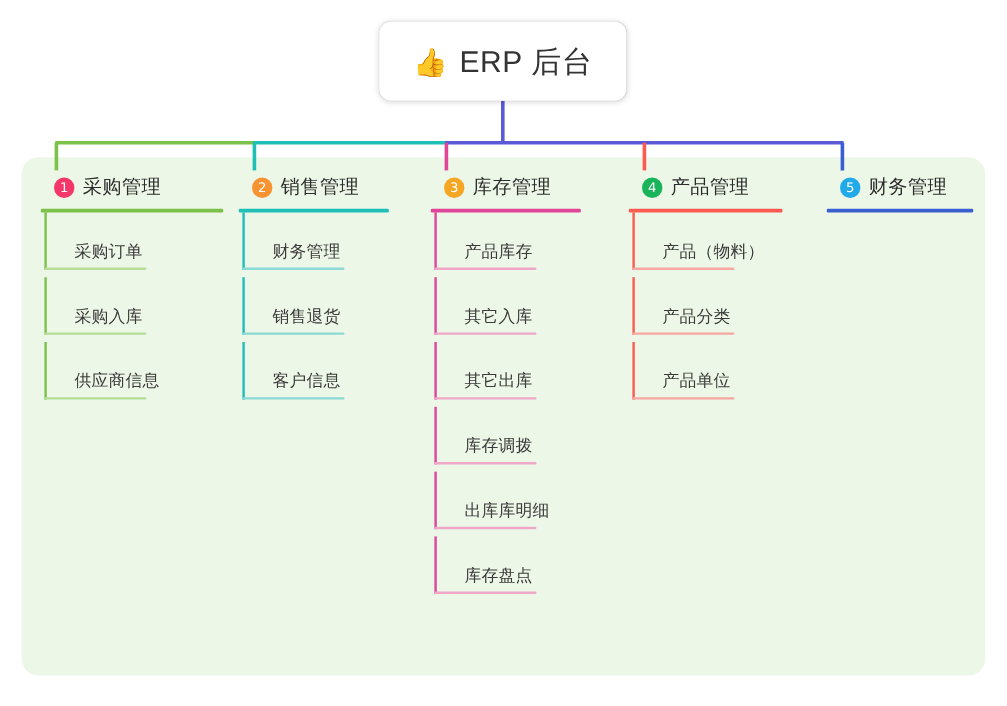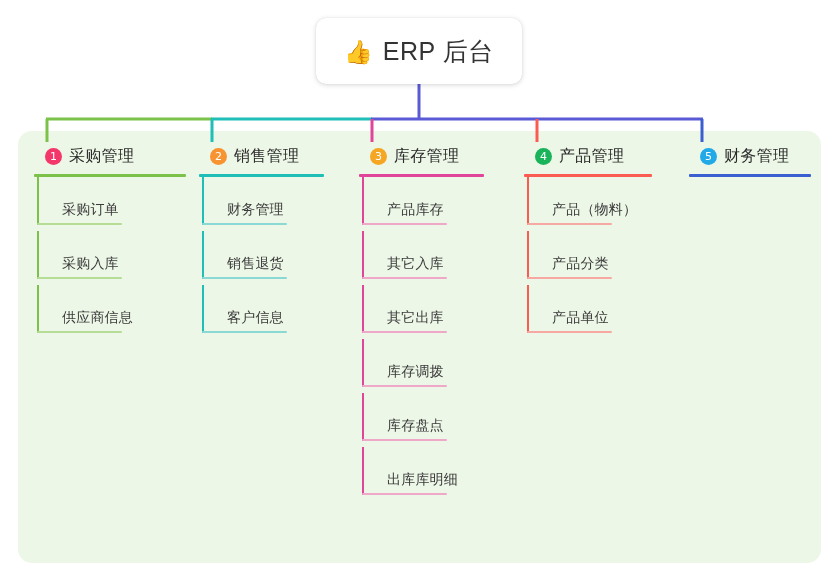--- a/index.html
+++ b/index.html
@@ -235,26 +235,26 @@
             <div class="leaf-label">其它出库</div>
             <div class="leaf-rule" style="background: rgb(240, 168, 200);"></div>
           </div>
           <div class="leaf">
             <div class="leaf-stem" style="background: rgb(224, 69, 154);"></div>
             <div class="leaf-label">库存调拨</div>
             <div class="leaf-rule" style="background: rgb(240, 168, 200);"></div>
           </div>
           <div class="leaf">
             <div class="leaf-stem" style="background: rgb(224, 69, 154);"></div>
+            <div class="leaf-label">出库库明细</div>
+            <div class="leaf-rule" style="background: rgb(240, 168, 200);"></div>
+          </div>
+          <div class="leaf">
+            <div class="leaf-stem" style="background: rgb(224, 69, 154);"></div>
             <div class="leaf-label">库存盘点</div>
-            <div class="leaf-rule" style="background: rgb(240, 168, 200);"></div>
-          </div>
-          <div class="leaf">
-            <div class="leaf-stem" style="background: rgb(224, 69, 154);"></div>
-            <div class="leaf-label">出库库明细</div>
             <div class="leaf-rule" style="background: rgb(240, 168, 200);"></div>
           </div>
         </div>
       </div>
       <div class="column" style="left: 524px; width: 128px;">
         <div class="col-head">
           <span class="badge" style="background: rgb(25, 180, 89);">4</span>
           <span class="col-title">产品管理</span>
         </div>
         <div class="head-rule" style="background: rgb(251, 92, 82);"></div>

